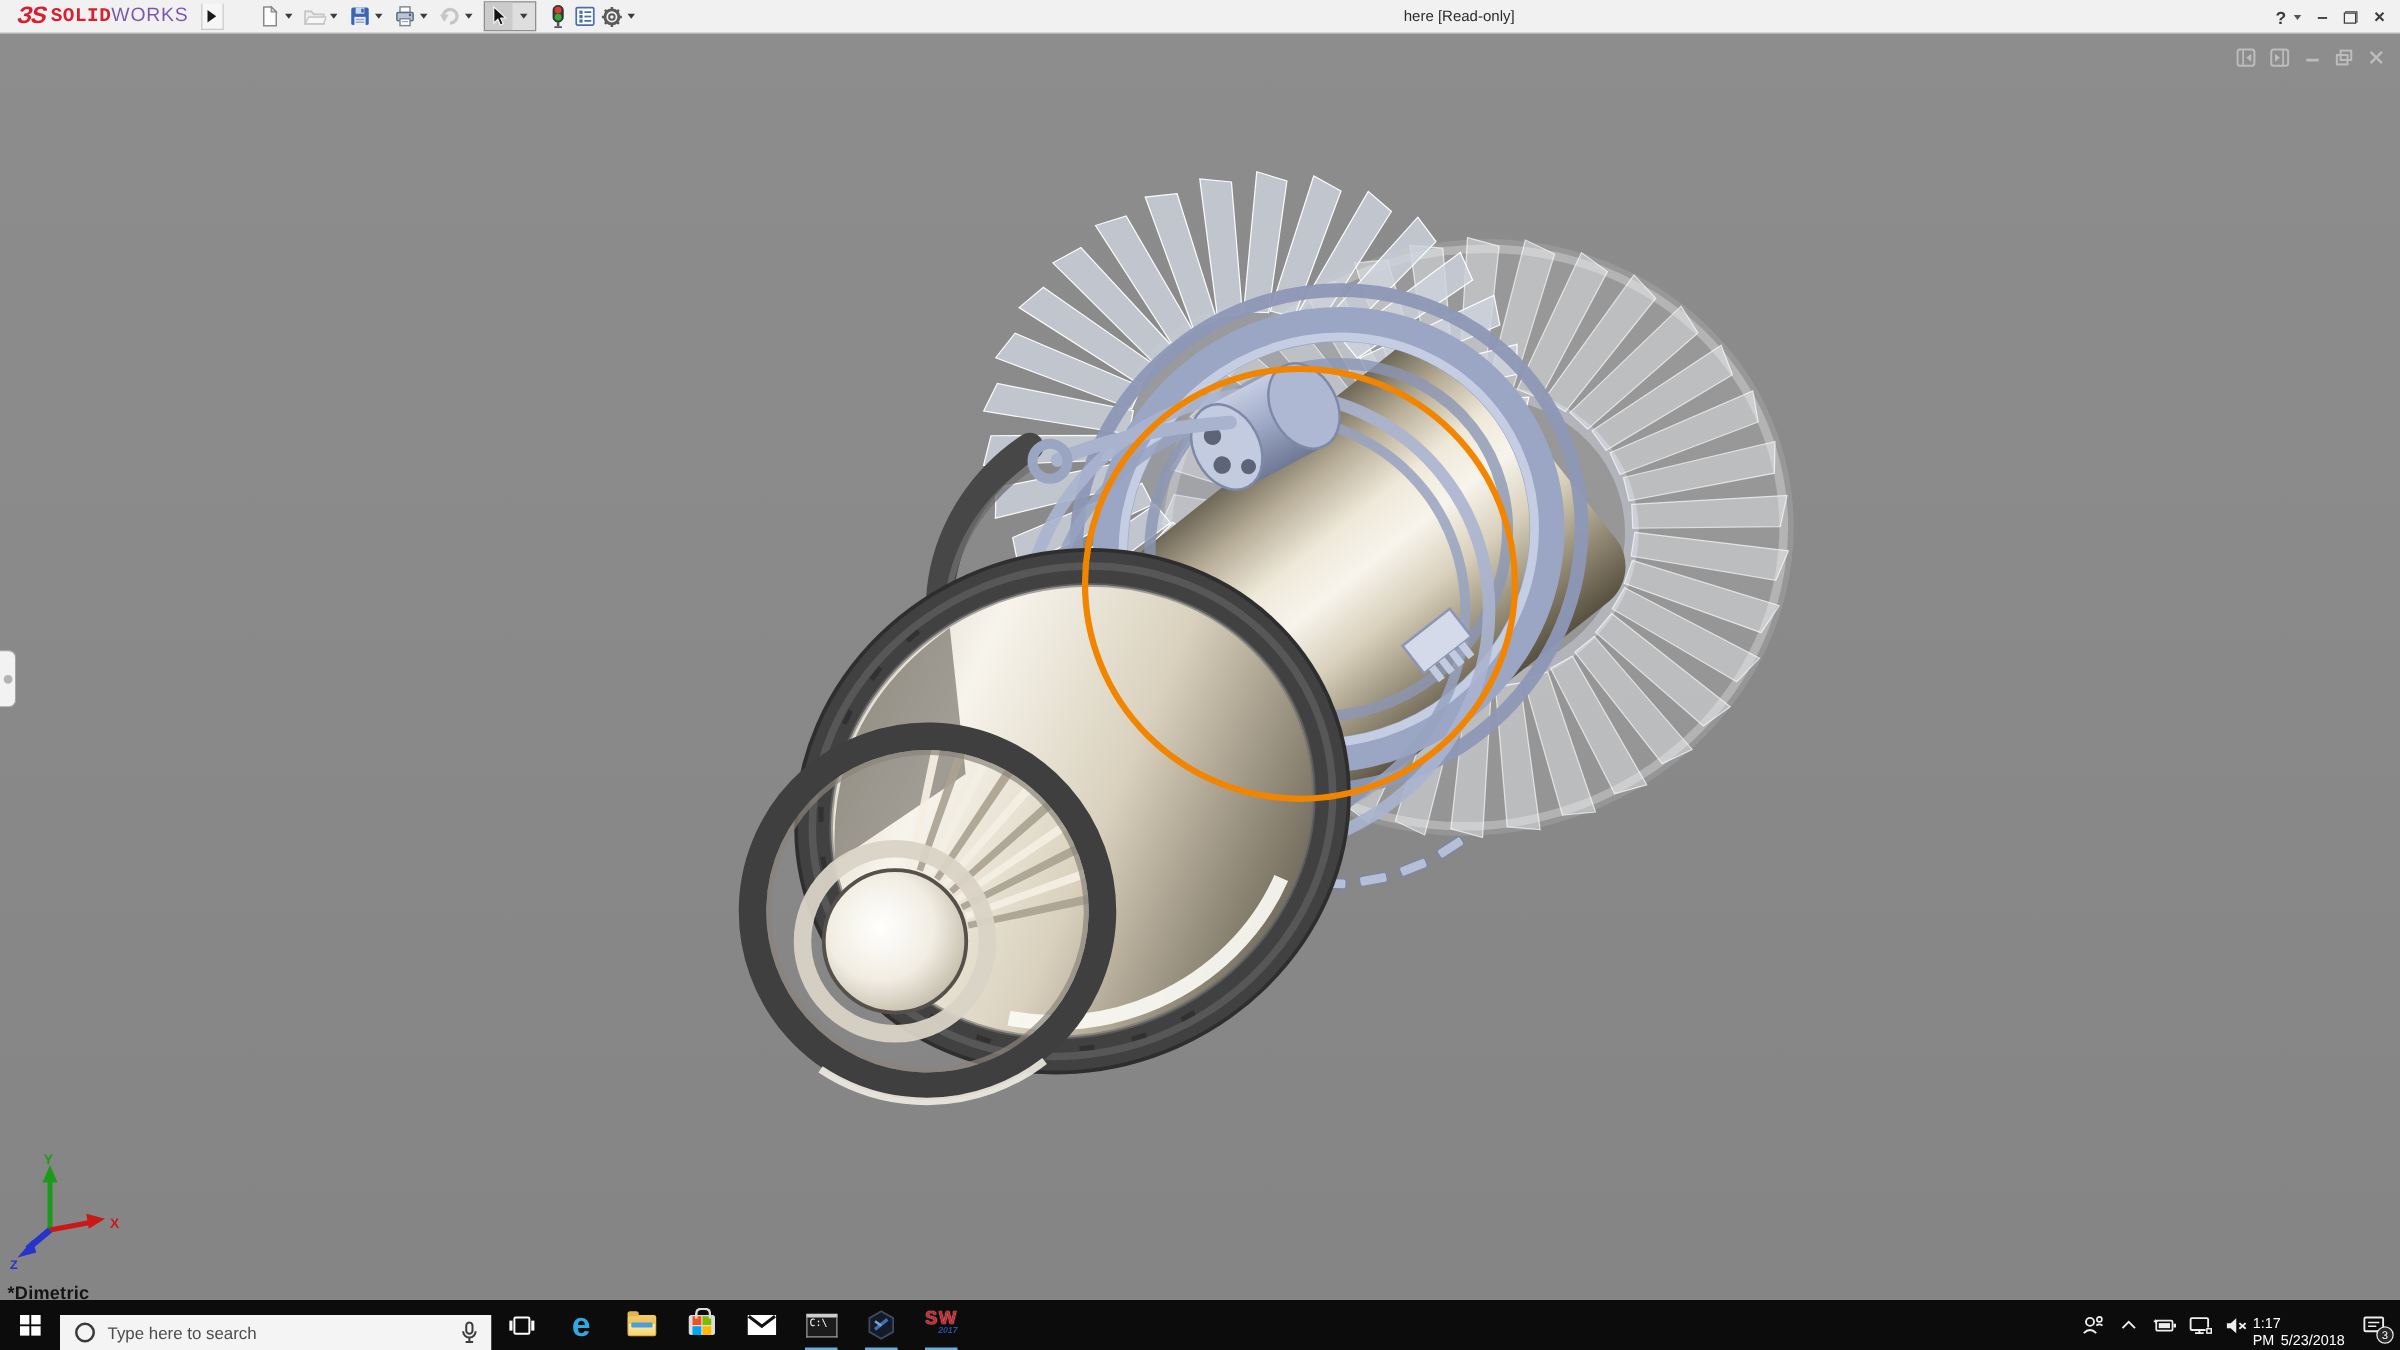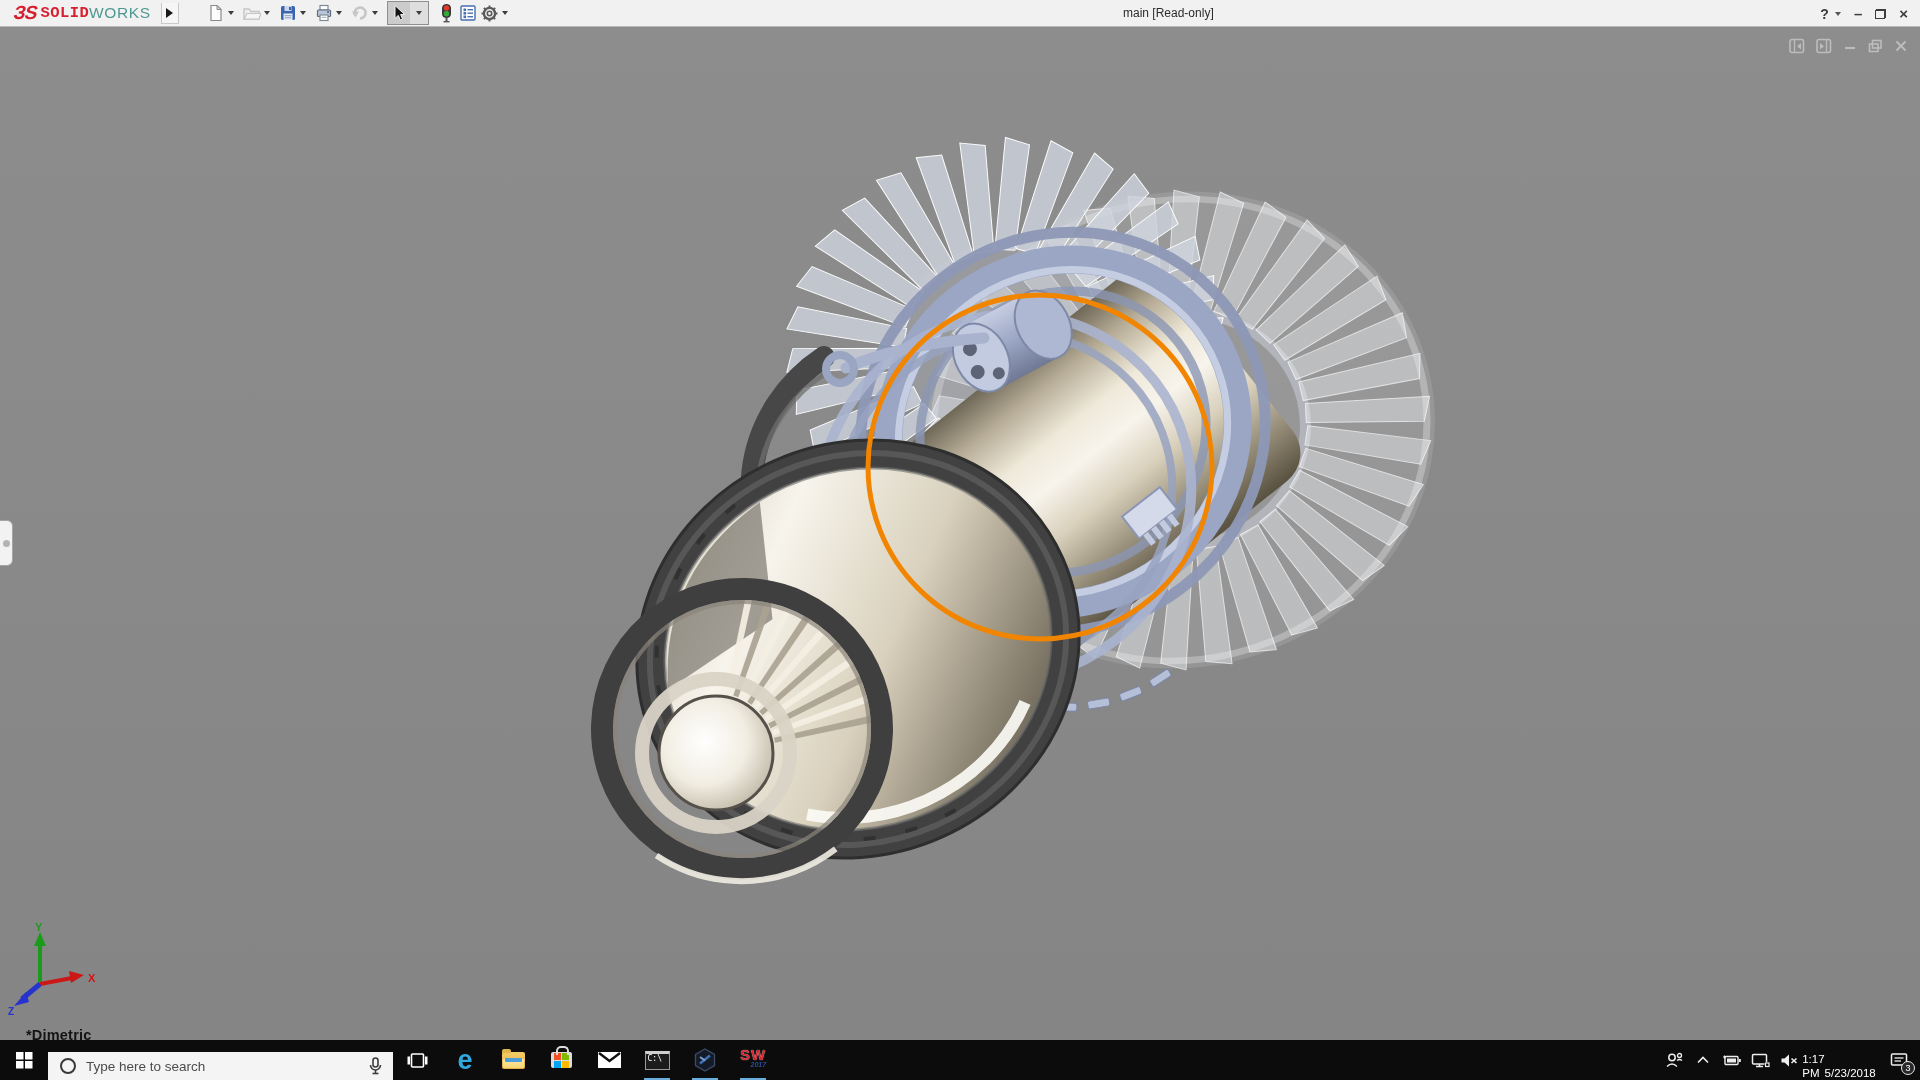--- a/index.html
+++ b/index.html
@@ -4,21 +4,21 @@
 <style>
   * { margin:0; padding:0; box-sizing:border-box; }
   html,body { width:1920px; height:1080px; overflow:hidden; font-family:"Liberation Sans", sans-serif; }
   .screen { width:1920px; height:1080px; display:flex; flex-direction:column; background:#8a8a8a; }
 
   
   .titlebar { position:relative; height:27px; background:#f1f1f1; border-bottom:1px solid #b9b9b9; display:flex; align-items:center; flex:0 0 27px; }
   .brand { display:flex; align-items:baseline; padding:0 10px 0 14px; height:100%; align-items:center; }
   .brand-glyph { color:#d6202f; font-weight:bold; font-size:19px; transform:skewX(-14deg); margin-right:4px; letter-spacing:-1px; }
   .brand-solid { color:#d6202f; font-weight:bold; font-size:15.5px; letter-spacing:.4px;font-family:Liberation Mono, monospace; }
-  .brand-works { color:#0f766e; font-weight:normal; opacity:.72; font-size:15.5px; letter-spacing:.6px; }
+  .brand-works { color:#4c1d95; font-weight:normal; opacity:.72; font-size:15.5px; letter-spacing:.6px; }
   .flyout { width:18px; height:21px; background:#f6f6f6; border:1px solid #c9c9c9; border-top:none; display:flex; align-items:center; justify-content:center; margin-right:26px; }
   .flyout-tri { width:0; height:0; border-top:5px solid transparent; border-bottom:5px solid transparent; border-left:7px solid #1a1a1a; }
   .tools { display:flex; align-items:center; height:100%; }
   .ti { width:22px; height:22px; display:flex; align-items:center; justify-content:center; }
   .car { width:0; height:0; border-left:3.5px solid transparent; border-right:3.5px solid transparent; border-top:4px solid #3c3c3c; margin:0 7px 0 1px; }
   .sel-group { display:flex; align-items:center; border:1px solid #8f8f8f; background:#dedede; height:24px; margin:0 6px 0 2px; }
   .sel-group .ti { background:#cbcbcb; height:22px; }
   .sel-group .car { margin:0 6px; }
   .doc-title { position:absolute; left:1123px; top:0; height:27px; line-height:27px; font-size:12px; color:#2b2b2b; }
   .win-controls { position:absolute; right:12px; top:0; height:27px; display:flex; align-items:center; gap:13px; color:#3c3c3c; }
@@ -29,21 +29,21 @@
   .wc-restore::before { content:""; position:absolute; right:0; top:0; width:8px; height:7px; border:1.4px solid #3c3c3c; background:#f1f1f1; }
   .wc-restore::after { content:""; position:absolute; left:0; bottom:0; width:8px; height:7px; border:1.4px solid #3c3c3c; background:#f1f1f1; }
   .wc-close { font-size:15px; font-weight:bold; }
 
   
   .viewport { position:relative; flex:1 1 auto; background:linear-gradient(#8d8d8d,#858585); overflow:hidden; }
   .scene { position:absolute; inset:0; width:100%; height:100%; }
   .ghost-controls { position:absolute; top:11px; right:12px; display:flex; gap:11px; align-items:center; opacity:.55; }
   .left-tab { position:absolute; left:0; top:493px; width:13px; height:46px; background:#f2f2f2; border:1px solid #a5a5a5; border-left:none; border-radius:0 6px 6px 0; display:flex; align-items:center; justify-content:center; }
   .left-tab .dot { width:7px; height:7px; border-radius:50%; background:#b3b3b3; }
-  .view-label { position:absolute; left:26px; bottom:-3px; font-size:14.5px; color:#141414; font-weight:bold; letter-spacing:.2px; }
+  .view-label { position:absolute; left:6px; bottom:-3px; font-size:14.5px; color:#141414; font-weight:bold; letter-spacing:.2px; }
   .triad { position:absolute; left:6px; bottom:24px; }
 
   
   .taskbar { flex:0 0 40px; height:40px; background:#0c0c0c; display:flex; align-items:stretch; color:#eee; }
   .tb-cell { width:48px; display:flex; align-items:center; justify-content:center; position:relative; }
   .tb-cell.running::after { content:""; position:absolute; bottom:0; left:11px; right:11px; height:2px; background:#6aaede; }
   .start { width:48px; }
   .search-box { width:345px; background:#f4f4f4; display:flex; align-items:center; padding:0 10px 0 12px; gap:10px;margin-top:12px; }
   .cortana-ring { width:16px; height:16px; border-radius:50%; border:2.4px solid #3a3a3a; flex:0 0 auto; }
   .search-text { color:#4c4c4c; font-size:13.5px; flex:1 1 auto; white-space:nowrap; }
@@ -159,21 +159,21 @@
               <line x1="3.9" y1="3.9" x2="15.1" y2="15.1"></line>
               <line x1="15.1" y1="3.9" x2="3.9" y2="15.1"></line>
             </g>
             <circle cx="9.5" cy="9.5" r="5.6" fill="#f1f1f1" stroke="#5a5a5a" stroke-width="2.4"></circle>
             <circle cx="9.5" cy="9.5" r="2.2" fill="#f1f1f1" stroke="#5a5a5a" stroke-width="1.6"></circle>
           </svg>
       </div>
         <span class="car"></span>
     </div>
 
-    <div class="doc-title">main [Read-only]</div>
+    <div class="doc-title">here [Read-only]</div>
 
     <div class="win-controls">
       <span class="help-glyph">?</span>
       <span class="help-car"></span>
       <span class="wc-min">–</span>
       <span class="wc-restore"></span>
       <span class="wc-close">×</span>
     </div>
   </header>
 

